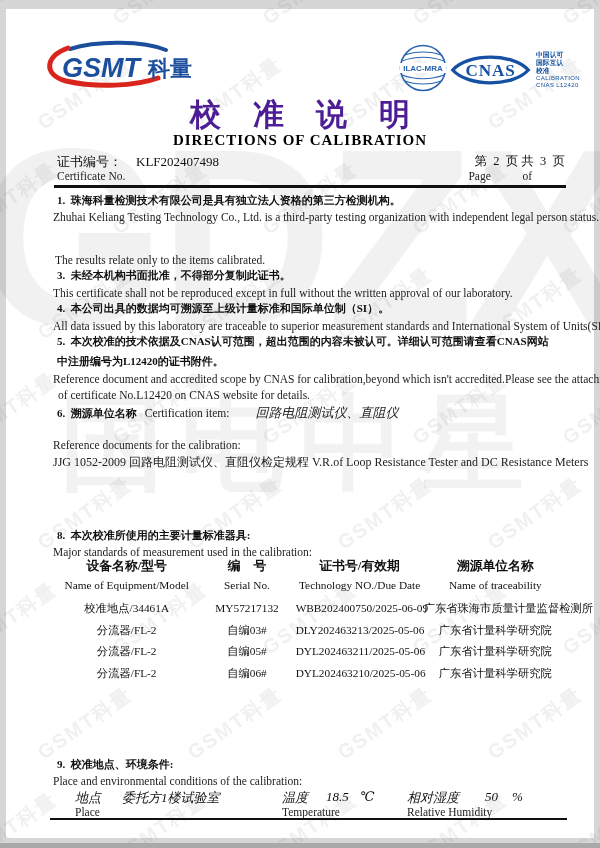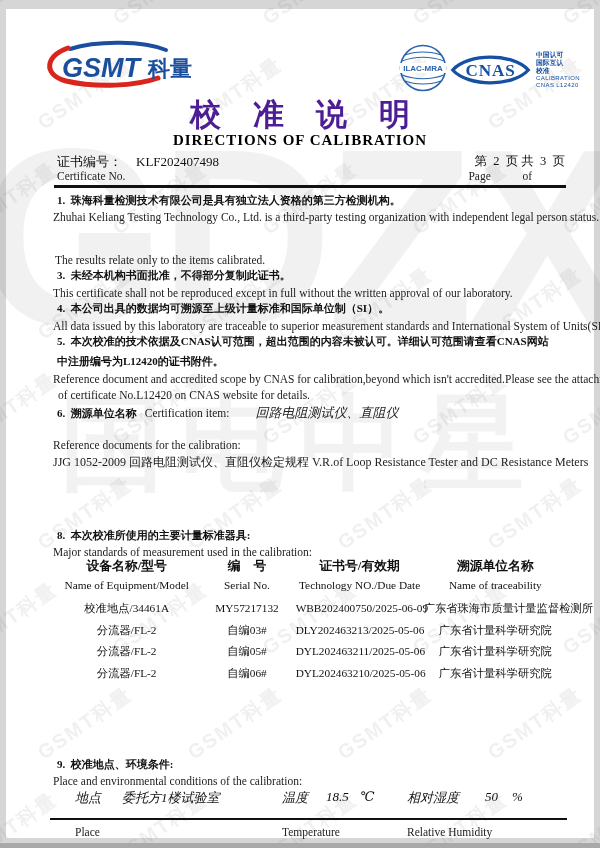--- a/index.html
+++ b/index.html
@@ -222,21 +222,21 @@
   <div class="abs s9" style="left:0;top:789px;width:600px;height:16px;font-size:13px;color:#111;font-style:italic;">
     <span style="left:75px;">地点</span>
     <span style="left:122px;">委托方1楼试验室</span>
     <span style="left:282px;">温度</span>
     <span style="left:326px;">18.5</span>
     <span style="left:360px;">℃</span>
     <span style="left:407px;">相对湿度</span>
     <span style="left:485px;">50</span>
     <span style="left:512px;">%</span>
   </div>
-  <div class="abs s9 en" style="left:0;top:826px;width:600px;height:14px;">
+  <div class="abs s9 en" style="left:0;top:806px;width:600px;height:14px;">
     <span style="left:75px;">Place</span>
     <span style="left:282px;">Temperature</span>
     <span style="left:407px;">Relative Humidity</span>
   </div>
 
   <div class="abs rule" style="left:50px;top:818px;width:517px;height:2px;"></div>
 
   <div class="bottom-edge"></div>
 </div>
 

